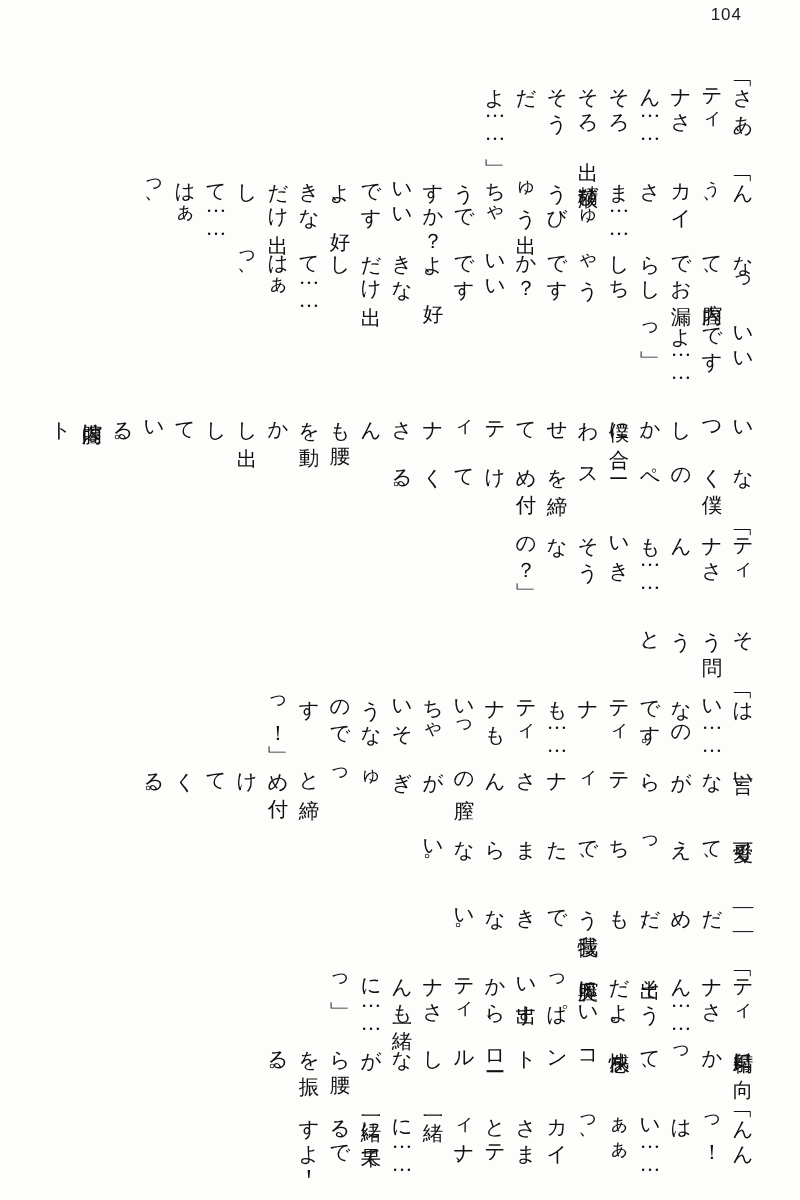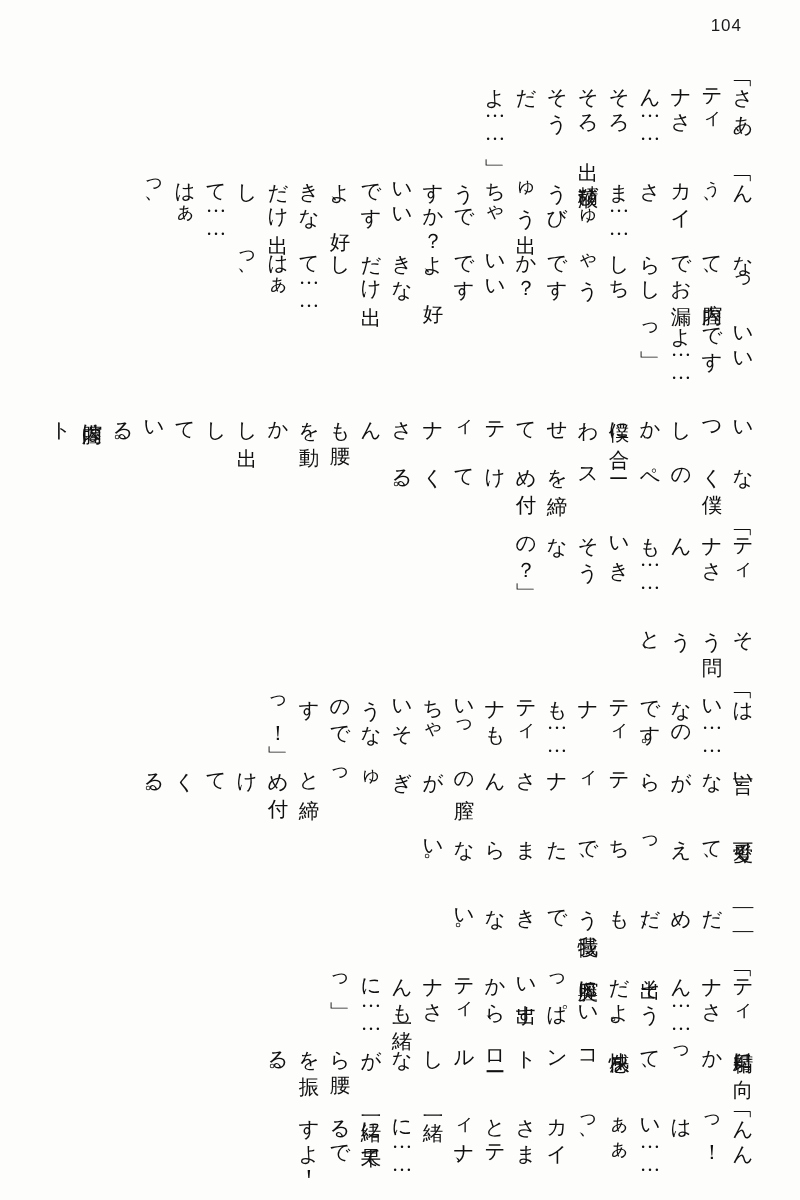--- a/index.html
+++ b/index.html
@@ -15,21 +15,21 @@
     overflow: hidden;
     position: relative;
   }
   .page {
     position: absolute;
     inset: 0;
     background: #fdfdfc;
   }
   .page-number {
     position: absolute;
-    top: 16px;
+    top: 5px;
     right: 58px;
     font-size: 17px;
     font-family: "Liberation Sans", sans-serif;
     letter-spacing: 1px;
     color: #1a1a1a;
   }
   .text-body {
     position: absolute;
     top: 52px;
     left: 40px;

